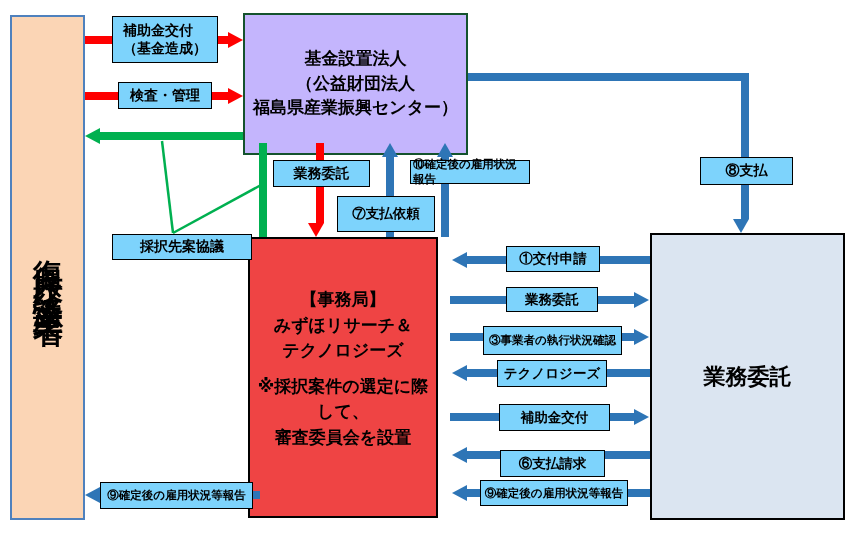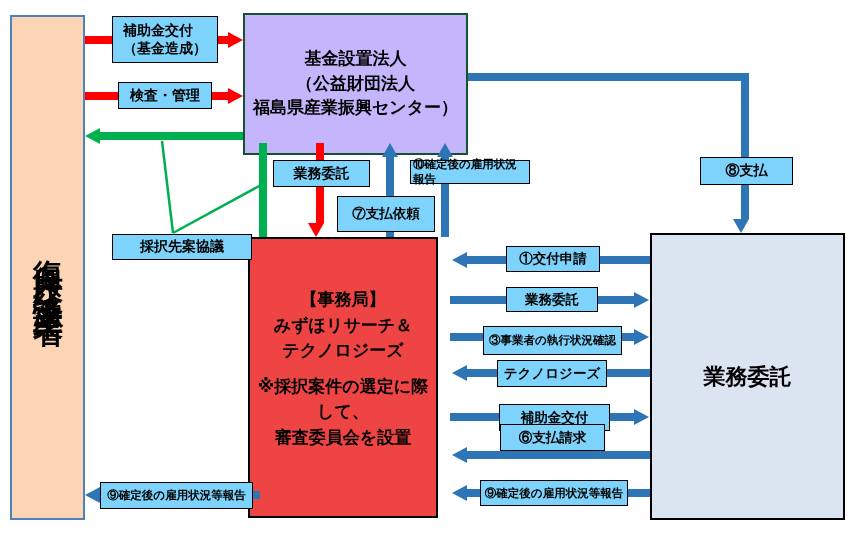--- a/index.html
+++ b/index.html
@@ -100,17 +100,17 @@
   <div class="lbl" style="left:273px;top:160px;width:97px;height:27px;font-size:14px;">業務委託</div>
   <div class="lbl" style="left:112px;top:234px;width:140px;height:26px;font-size:14px;">採択先案協議</div>
   <div class="lbl" style="left:337px;top:196px;width:98px;height:36px;font-size:13.5px;">⑦支払依頼</div>
   <div class="lbl" style="left:410px;top:160px;width:120px;height:24px;font-size:11.5px;">⑩確定後の雇用状況報告</div>
   <div class="lbl" style="left:700px;top:157px;width:93px;height:28px;font-size:14px;">⑧支払</div>
   <div class="lbl" style="left:506px;top:246px;width:94px;height:26px;font-size:13.5px;">①交付申請</div>
   <div class="lbl" style="left:506px;top:287px;width:92px;height:25px;font-size:13.5px;">業務委託</div>
   <div class="lbl" style="left:483px;top:326px;width:139px;height:29px;font-size:11.5px;">③事業者の執行状況確認</div>
   <div class="lbl" style="left:497px;top:360px;width:110px;height:27px;font-size:13.5px;">テクノロジーズ</div>
   <div class="lbl" style="left:499px;top:404px;width:111px;height:27px;font-size:13.5px;">補助金交付</div>
-  <div class="lbl" style="left:500px;top:424px;width:105px;height:27px;font-size:13.5px;">⑥支払請求</div>
+  <div class="lbl" style="left:500px;top:450px;width:105px;height:27px;font-size:13.5px;">⑥支払請求</div>
   <div class="lbl" style="left:480px;top:480px;width:148px;height:26px;font-size:11.5px;">⑨確定後の雇用状況等報告</div>
   <div class="lbl" style="left:100px;top:482px;width:153px;height:27px;font-size:11.5px;">⑨確定後の雇用状況等報告</div>
 
 </div>
 
 </body></html>

